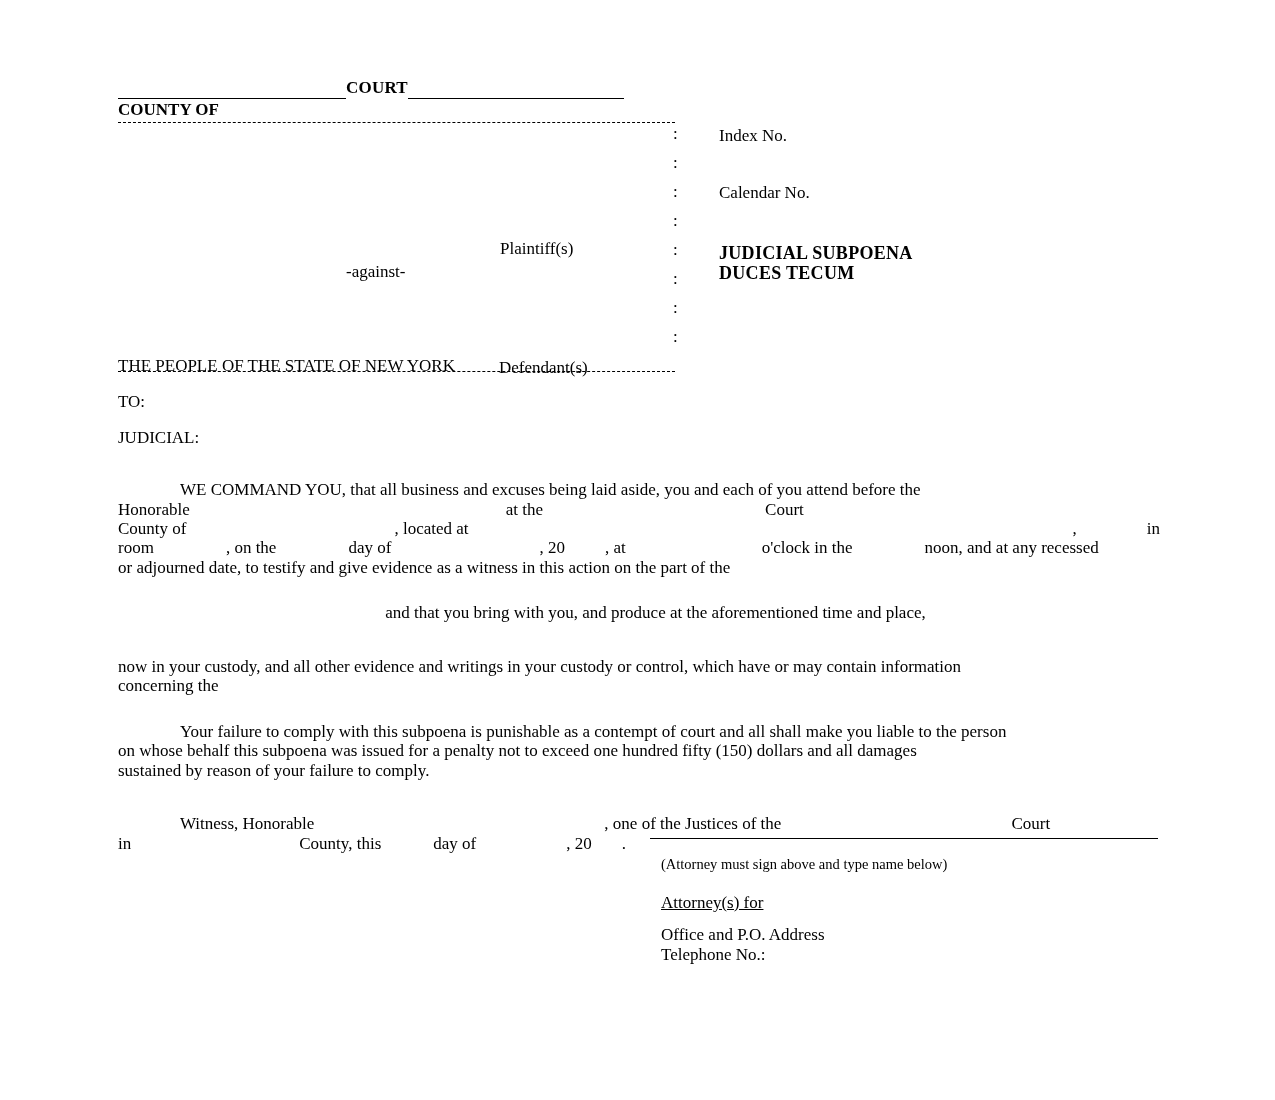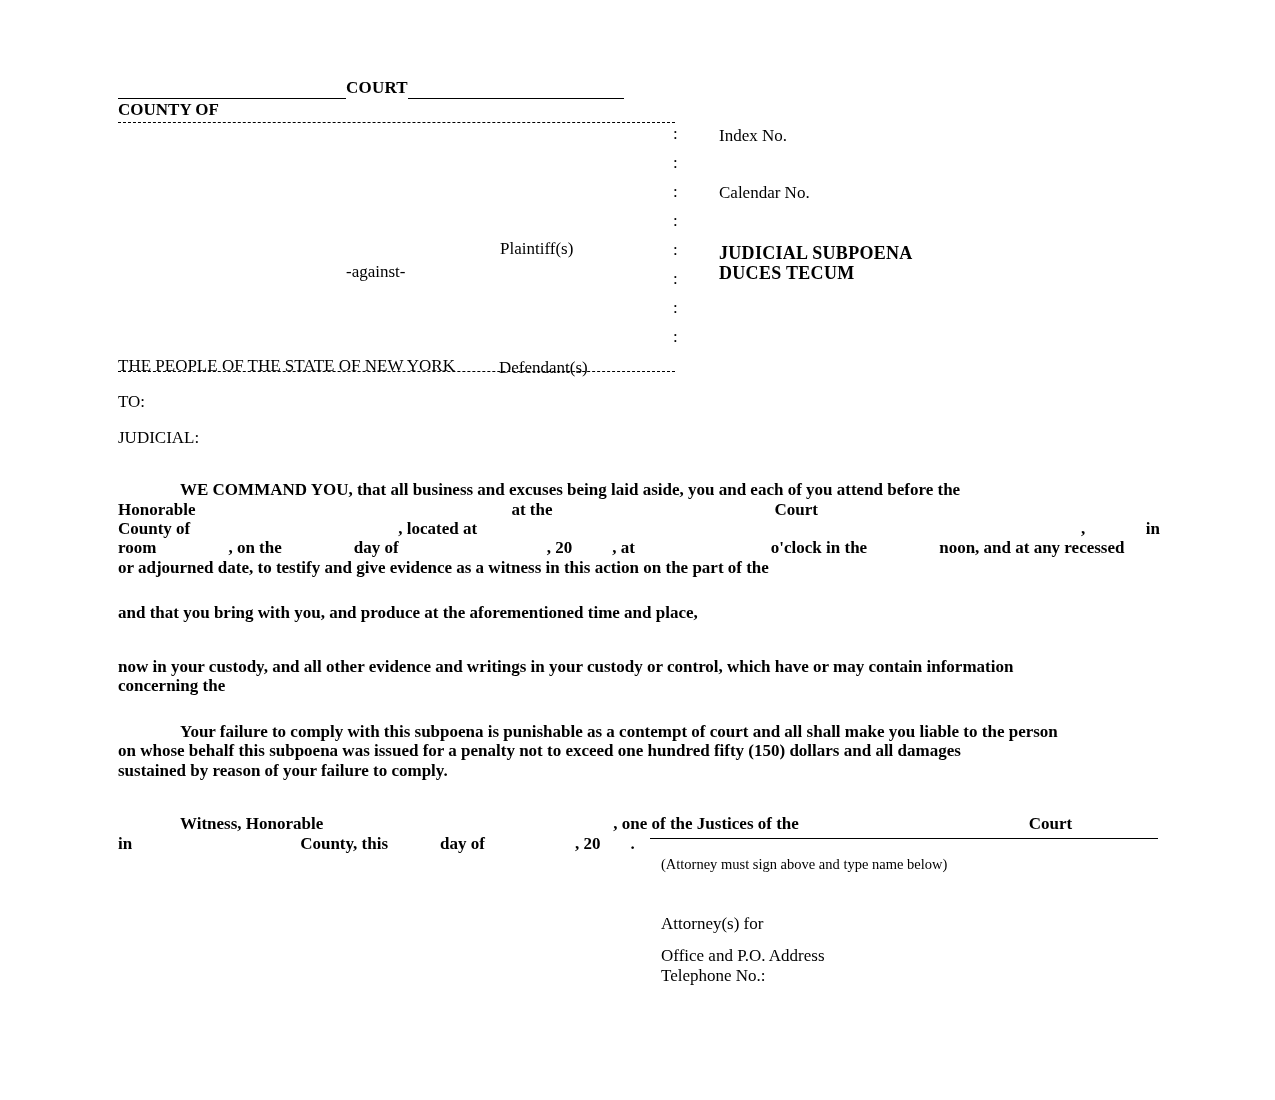--- a/index.html
+++ b/index.html
@@ -113,21 +113,20 @@
     font-size: 17px;
     line-height: 20px;
     margin-bottom: 16px;
   }
   .para {
     font-size: 17px;
     line-height: 19.5px;
     text-align: justify;
     text-justify: inter-word;
     margin: 0;
-    font-weight: bold;
   }
   .gap-sm { height: 16px; }
   .gap-md { height: 26px; }
   .gap-lg { height: 34px; }
 
   
   .blank { display: inline-block; }
 
   
   .sig-wrap {
@@ -145,21 +144,21 @@
     font-size: 14.5px;
     line-height: 18px;
     margin-top: 16px;
     padding-left: 11px;
   }
   .sig-field {
     font-size: 17px;
     line-height: 20px;
     padding-left: 11px;
   }
-  .sig-attorney { margin-top: 41px; }
+  .sig-attorney { margin-top: 20px; text-decoration: underline; }
   .sig-office { margin-top: 12px; }
   .sig-phone { }
 </style>
 </head>
 <body>
 
 <div class="page">
   <div class="doc">
 
     <div class="court-line">
@@ -207,21 +206,21 @@
         <span>County of</span><span class="blank" style="width:208px;"></span><span>, located at</span><span class="blank" style="width:604px;"></span><span>,</span>
       </div>
       <div class="para" style="margin-top:-20px; text-align:right;">in</div>
       <div class="para">
         <span>room</span><span class="blank" style="width:72px;"></span><span>,  on  the</span><span class="blank" style="width:72px;"></span><span>day  of</span><span class="blank" style="width:148px;"></span><span>,  20</span><span class="blank" style="width:40px;"></span><span>,  at</span><span class="blank" style="width:136px;"></span><span>o'clock  in  the</span><span class="blank" style="width:72px;"></span><span>noon,  and  at  any  recessed</span>
       </div>
       <div class="para" style="text-align:left;">or  adjourned  date,  to  testify  and  give  evidence  as  a  witness  in  this  action  on  the  part  of  the</div>
 
       <div class="gap-md"></div>
 
-      <div class="para" style="text-align:left;">and that you bring with you, and produce at the aforementioned time and place,</div>
+      <div class="para" style="text-align:center;margin-left:33px;">and that you bring with you, and produce at the aforementioned time and place,</div>
 
       <div class="gap-lg"></div>
 
       <div class="para" style="text-align:left;">now in your custody, and all other evidence and writings in your custody or control, which have or may contain information</div>
       <div class="para" style="text-align:left;">concerning the</div>
 
       <div class="gap-md"></div>
 
       <div class="para" style="text-indent:62px; text-align:left;">Your failure to comply with this subpoena is punishable as a contempt of court and all shall make you liable to the person</div>
       <div class="para" style="text-align:left;">on whose behalf this subpoena was issued for a penalty  not  to  exceed  one  hundred  fifty  (150)  dollars  and  all  damages</div>

